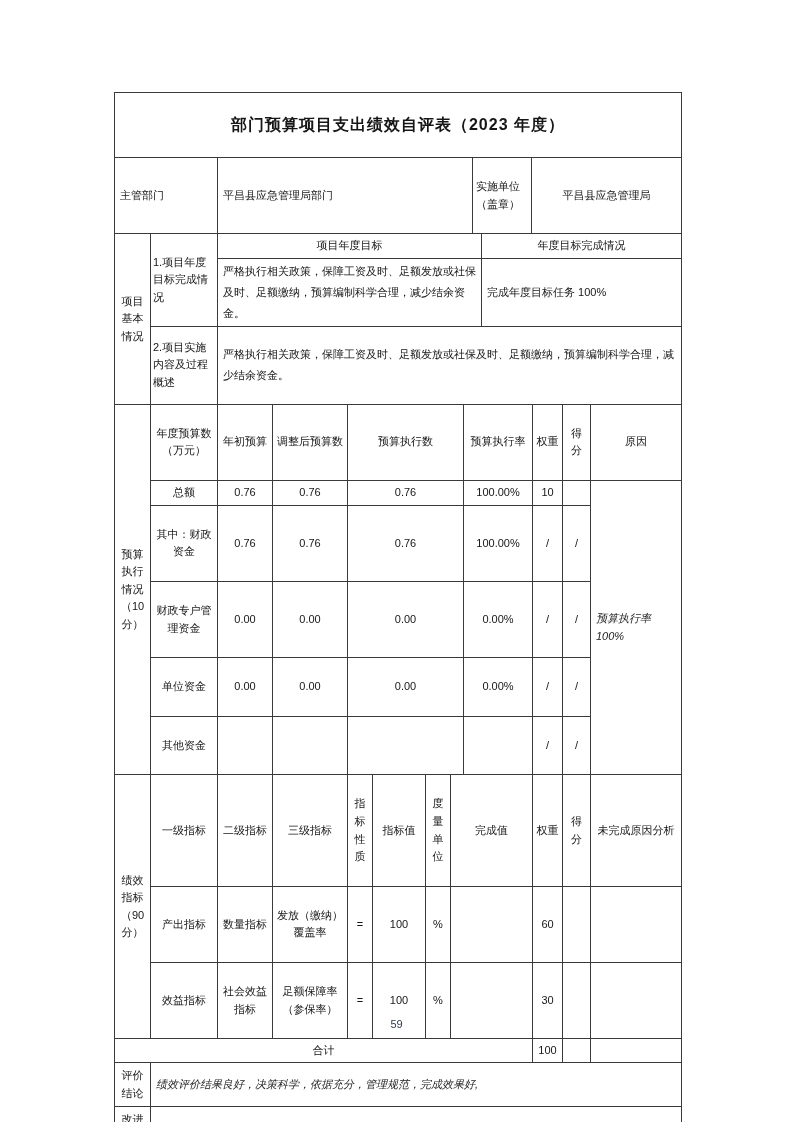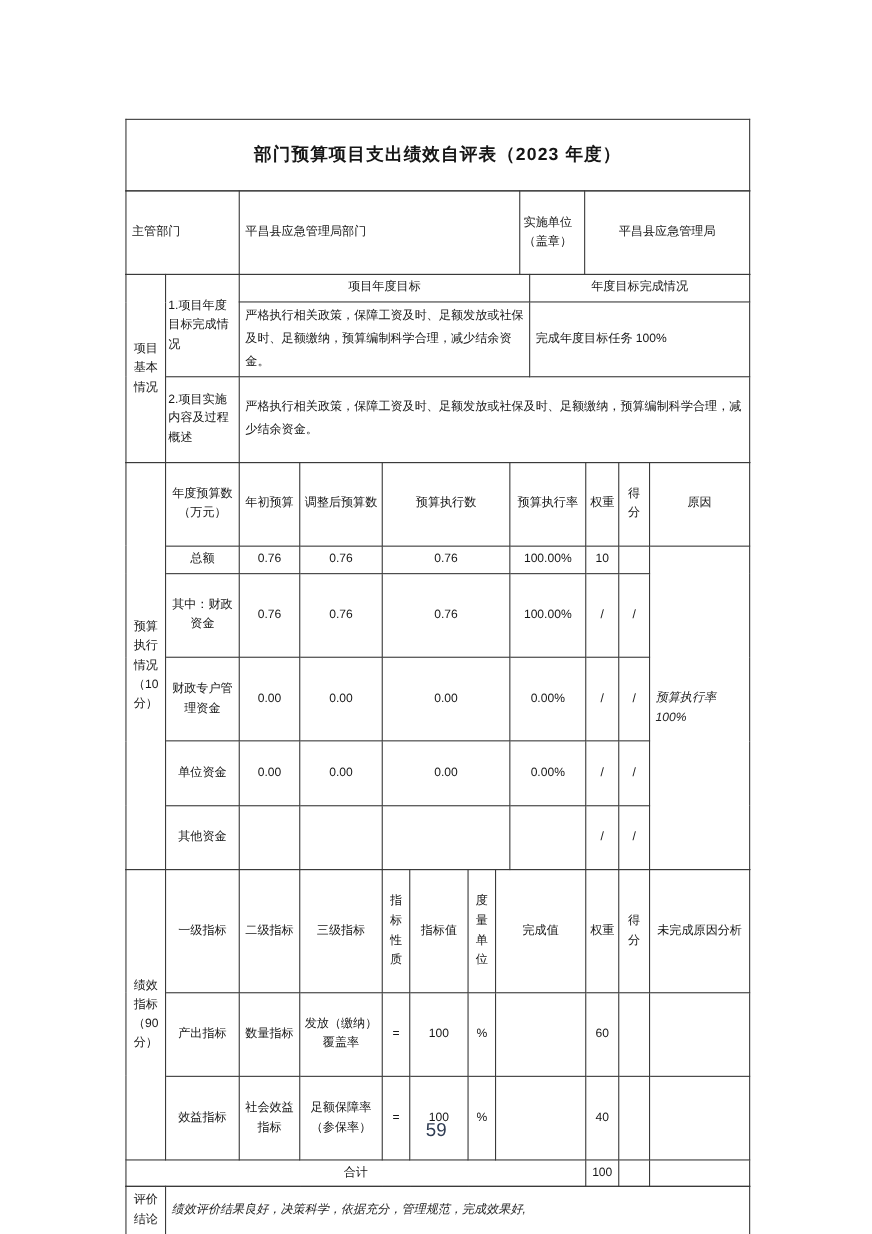--- a/index.html
+++ b/index.html
@@ -6,42 +6,42 @@
   body{
     width:793px;height:1122px;background:#ffffff;position:relative;
     font-family:"Liberation Sans","DejaVu Sans",sans-serif;
     color:#161616;
   }
   .sheet{position:absolute;left:114px;top:92px;width:567px;}
   table{
     border-collapse:collapse;table-layout:fixed;width:567px;
     margin-top:-1px;
   }
-  table.first{margin-top:16px;}
+  table.first{margin-top:0;}
   td{
     border:1px solid #3a3a3a;
     font-size:11px;line-height:1.6;
     padding:2px 5px;vertical-align:middle;
     overflow:hidden;
   }
   .title-cell{
     font-size:16px;font-weight:bold;text-align:center;
     height:60px;letter-spacing:1px;
   }
   .c{text-align:center;}
   .l{text-align:left;}
   .v{white-space:pre-line;text-align:center;padding:2px 2px;}
   .bk{word-break:break-all;padding:20px 3px;}
   .it{font-style:italic;color:#242424;}
   .np{padding:12px 2px;}
   .goal-text{line-height:1.9;}
   .sig{height:20px;vertical-align:middle;}
   .pagenum{
     position:absolute;left:0;right:0;top:1018px;text-align:center;
-    font-size:17px;color:#2e3b52;
+    font-size:11px;color:#2e3b52;
   }
 </style>
 </head>
 <body>
 
 <div class="sheet">
 
   <table class="first">
     <colgroup>
         <col style="width:567px">
@@ -220,21 +220,21 @@
       <td class="l"></td>
     </tr>
     <tr style="height:45px">
       <td class="c">效益指标</td>
       <td class="c bk">社会效益指标</td>
       <td class="c bk">足额保障率（参保率）</td>
       <td class="c np">=</td>
       <td class="c">100</td>
       <td class="c np">%</td>
       <td class="c"></td>
-      <td class="c">40</td>
+      <td class="c">30</td>
       <td class="c"></td>
       <td class="l"></td>
     </tr>
     <tr style="height:24px">
       <td class="c" colspan="8">合计</td>
       <td class="c">100</td>
       <td class="c"></td>
       <td class="l"></td>
     </tr>
   </tbody>

